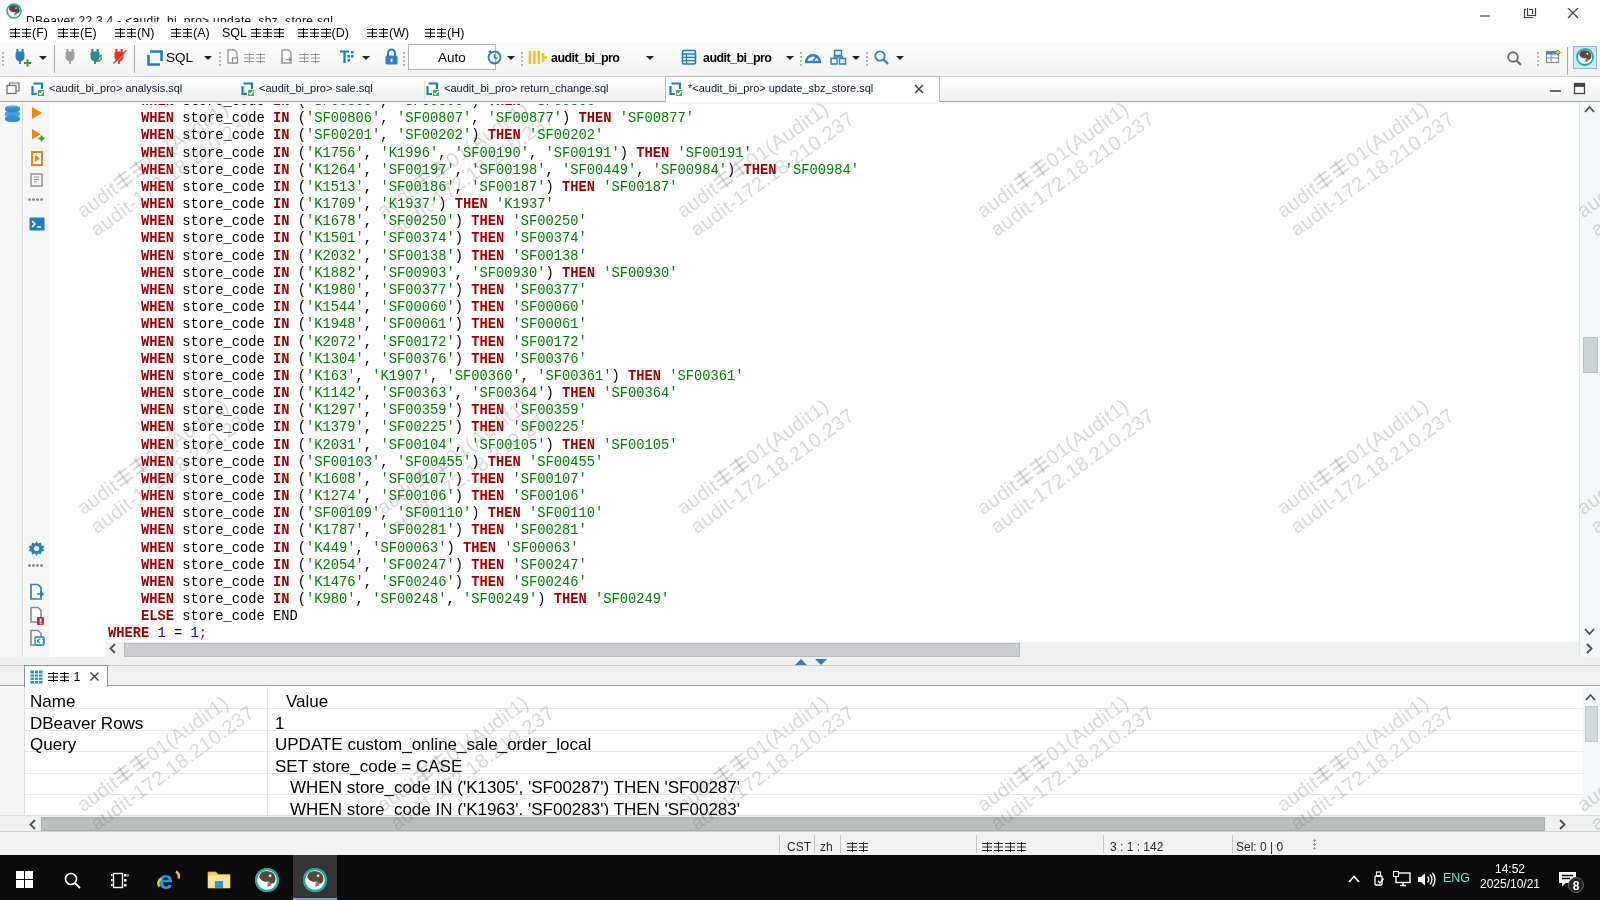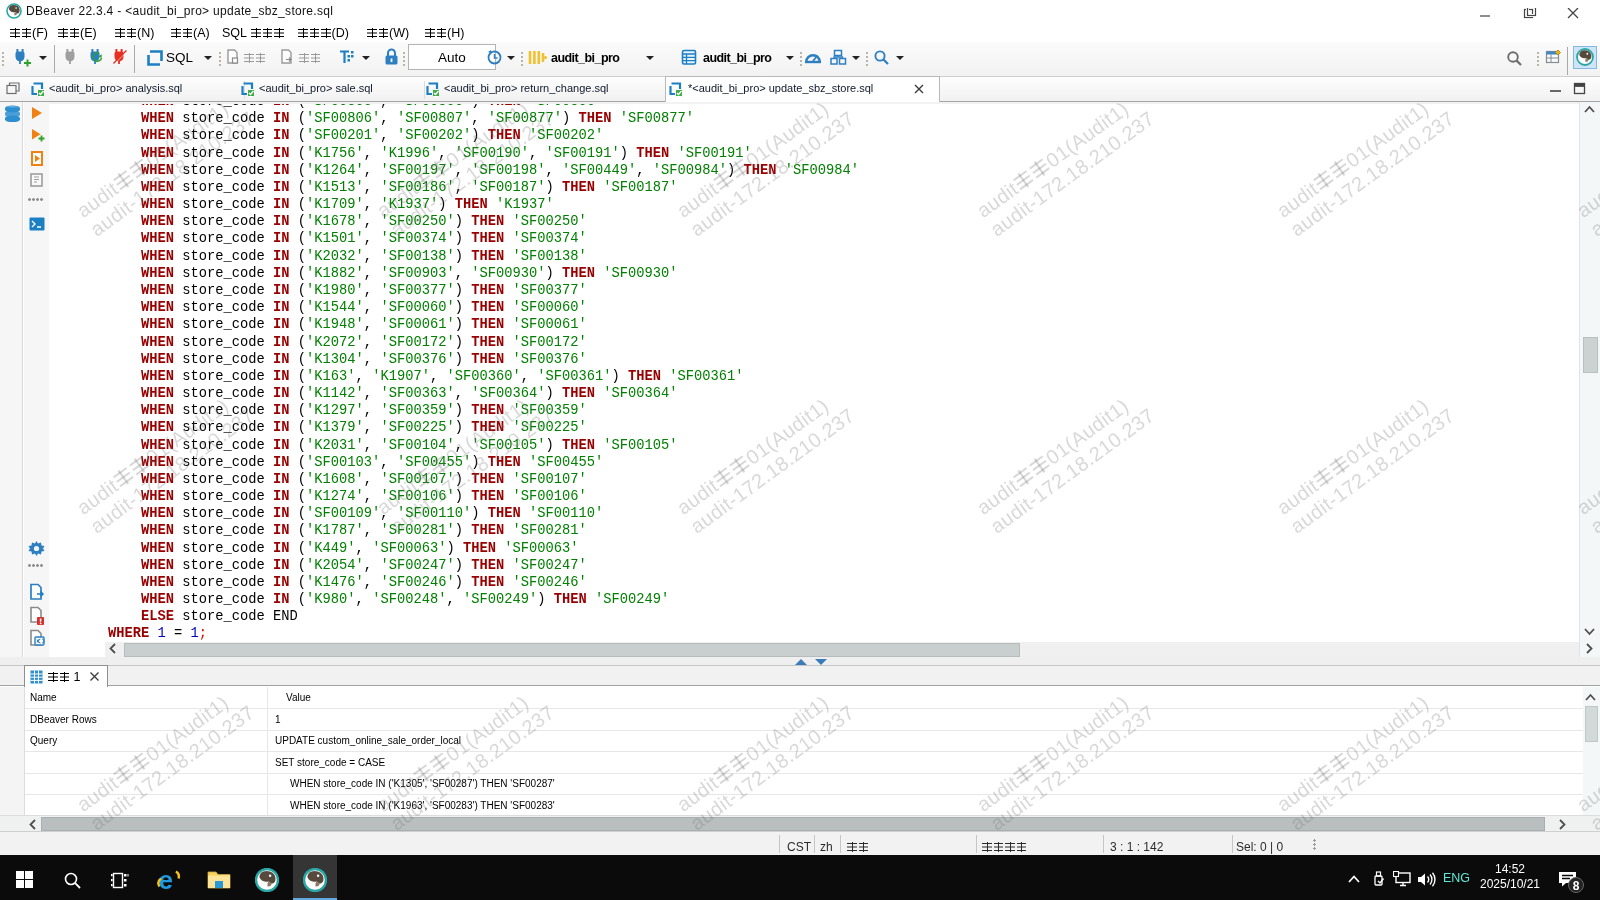--- a/index.html
+++ b/index.html
@@ -44,42 +44,42 @@
 #gut,#code{clip-path:inset(10.9px 0 0 0)}
 
 #ehs{position:absolute;left:105px;top:540px;width:1474px;height:17px;background:#f0f0f0}
 #ehthumb{position:absolute;left:19px;top:1px;width:896px;height:14px;background:#c9cfcf;border:1px solid #b6bcbc}
 #evs{position:absolute;left:1579px;top:0;width:21px;height:555px;background:#f4f7f7;border-left:1px solid #e3e3e3}
 #evthumb{position:absolute;left:3px;top:235px;width:15px;height:36px;background:#ccd2d2;border:1px solid #b9bfbf}
 
 #sash{left:0;top:657px;width:1600px;height:8px;background:#efefef}
 #ptabs{left:0;top:665px;width:1600px;height:21px;background:#f1f1f1;border-top:1px solid #c5c5c5;border-bottom:1px solid #a2a2a2}
 #ptab1{position:absolute;left:24px;top:-1px;width:84px;height:22px;background:#fff;border:1px solid #8f8f8f;border-bottom:none;font-size:12.5px;color:#000}
-#panel{left:0;top:687px;width:1600px;height:128px;background:#fff;font-size:10px;color:#000}
+#panel{left:0;top:687px;width:1600px;height:128px;background:#fff;font-size:17px;color:#000}
 .hrow{position:absolute;left:25px;width:1558px;height:1px;background:#e7e7e7}
 #vcol{position:absolute;left:267px;top:0;width:1px;height:128px;background:#e7e7e7}
 #lstrip{position:absolute;left:0;top:0;width:25px;height:128px;background:#f4f4f4;border-right:1px solid #ddd}
 #pvs{position:absolute;left:1583px;top:0;width:17px;height:128px;background:#f4f7f7}
 #phs{left:0;top:815px;width:1600px;height:16px;background:#eff1f1;border-top:1px solid #ddd}
 #phthumb{position:absolute;left:41px;top:1px;width:1504px;height:14px;background:#b9bfbf;border:1px solid #a9afaf}
 
 #status{left:0;top:831px;width:1600px;height:24px;background:#f2f2f2;border-top:1px solid #cfcfcf;font-size:12px;color:#2b2b2b}
 .ssep{position:absolute;top:3px;width:1px;height:18px;background:#c6c6c6}
 .sit{position:absolute;top:8px}
 
 #task{left:0;top:855px;width:1600px;height:45px;background:#0b0b0b;color:#fff}
 #acttile{position:absolute;left:293px;top:0;width:44px;height:45px;background:#353535;border-bottom:2px solid #61a8e0}
 
 #wm{left:0;top:0;width:1600px;height:855px;overflow:hidden;pointer-events:none}
 .wms{position:absolute;font-size:20px;line-height:23px;color:rgba(112,112,112,0.27);white-space:nowrap;
  transform:rotate(-36deg);transform-origin:0 21px;letter-spacing:0.4px}
 </style></head>
 <body>
 <div class="ab" id="title">
-    <span style="position:absolute;left:26px;top:4px;letter-spacing:0.3px">DBeaver 22.3.4 - &lt;audit_bi_pro&gt; update_sbz_store.sql</span>
+    <span style="position:absolute;left:26px;top:14px;letter-spacing:0.3px">DBeaver 22.3.4 - &lt;audit_bi_pro&gt; update_sbz_store.sql</span>
   </div>
 <div class="ab" id="menu">
     <span class="mi" style="left:9px"><i class="cn"></i><i class="cn"></i>(F)</span>
     <span class="mi" style="left:57px"><i class="cn"></i><i class="cn"></i>(E)</span>
     <span class="mi" style="left:114px"><i class="cn"></i><i class="cn"></i>(N)</span>
     <span class="mi" style="left:170px"><i class="cn"></i><i class="cn"></i>(A)</span>
     <span class="mi" style="left:222px">SQL <i class="cn"></i><i class="cn"></i><i class="cn"></i></span>
     <span class="mi" style="left:297px"><i class="cn"></i><i class="cn"></i><i class="cn"></i>(D)</span>
     <span class="mi" style="left:366px"><i class="cn"></i><i class="cn"></i>(W)</span>
     <span class="mi" style="left:424px"><i class="cn"></i><i class="cn"></i>(H)</span>

